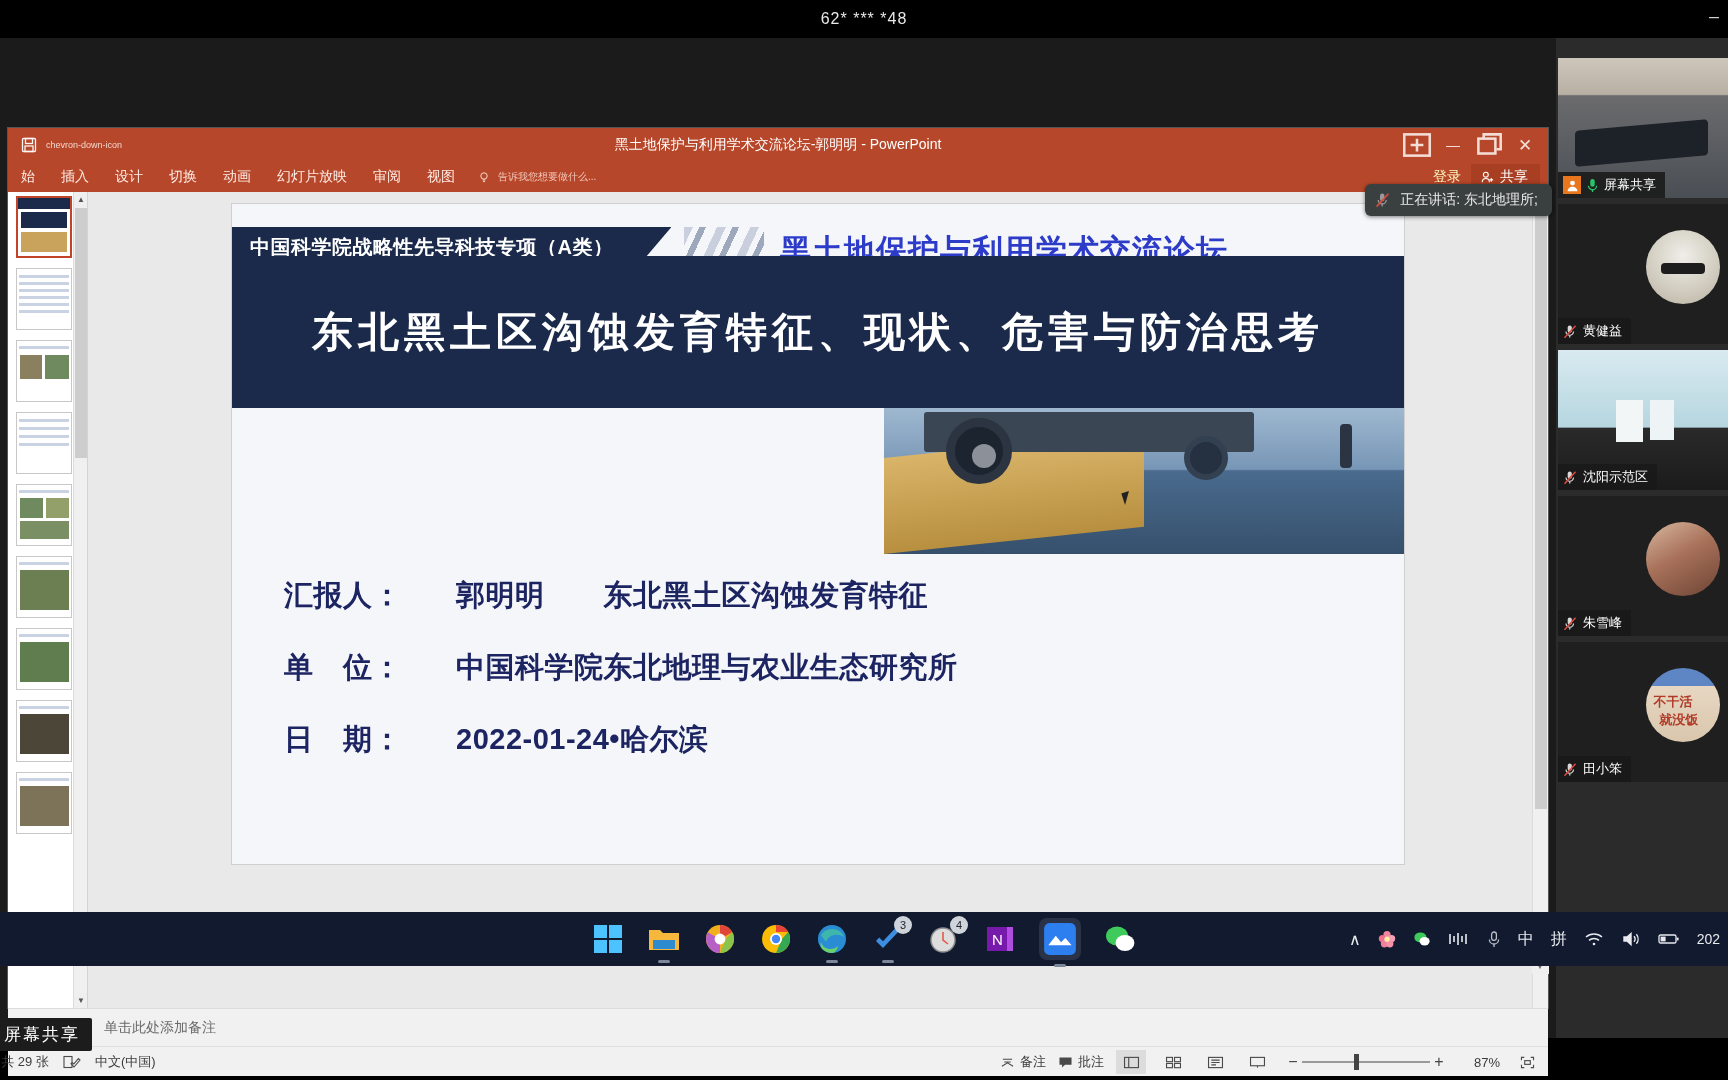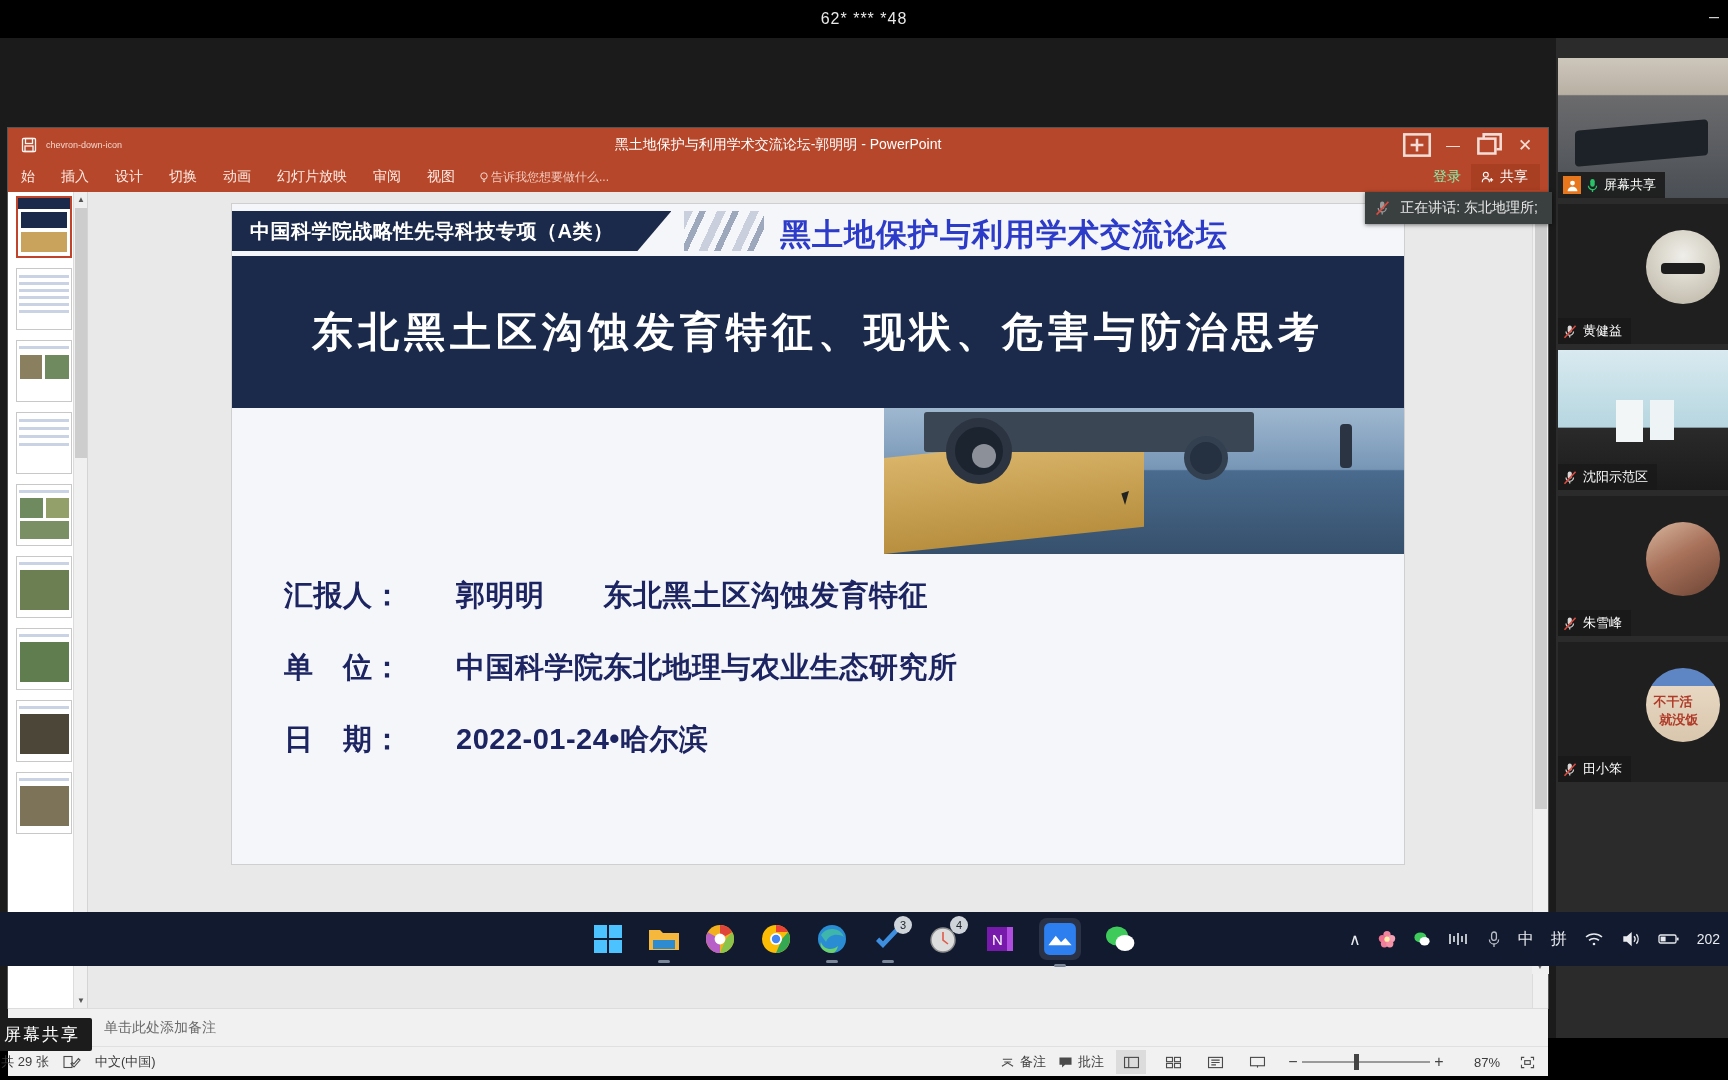--- a/index.html
+++ b/index.html
@@ -60,29 +60,29 @@
 
   .ppt-ribbon {
     position: relative; height: 30px; background: #b7472a;
     display: flex; align-items: center; color: #fde9e2; font-size: 14px;
   }
   .tabs { display: flex; align-items: center; gap: 0px; }
   .tab {
     padding: 4px 13px; color: #fdeae3; white-space: nowrap; font-size: 14px;
   }
   .tellme {
-    display: flex; align-items: center; gap: 1px;
-    color: #f2c9bc; font-size: 12px; margin-left: 10px; white-space: nowrap;
+    display: flex; align-items: center; gap: 8px;
+    color: #f2c9bc; font-size: 10px; margin-left: 10px; white-space: nowrap;
   }
   .bulb { width: 12px; height: 12px; }
   .ribbon-right {
     position: absolute; right: 8px; top: 0; height: 30px;
     display: flex; align-items: center; gap: 10px;
   }
-  .signin { color: #86efac; font-size: 14px; }
+  .signin { color: #fef9c3; font-size: 14px; }
   .share-btn {
     display: flex; align-items: center; gap: 5px;
     background: #a83e22; color: #fff; font-size: 14px;
     padding: 4px 12px 4px 9px;
   }
 
   
   .ppt-body {
     position: relative; height: 816px; background: #e9e9e9;
     display: flex;
@@ -119,21 +119,21 @@
   .stage {
     position: relative; flex: 1; background: #e9e9e9;
     display: flex; align-items: flex-start; justify-content: center;
     padding-top: 12px;
   }
   .slide {
     position: relative; width: 1172px; height: 660px; background: #f5f6fa;
     box-shadow: 0 0 0 1px #cfcfcf;
     overflow: hidden;
   }
-  .sl-header { position: absolute; left: 0; top: 0; width: 100%; height: 52px; background: #f5f6fa; }
+  .sl-header { position: absolute; left: 0; top: 16px; width: 100%; height: 52px; background: #f5f6fa; }
   .sl-badge {
     position: absolute; left: 0; top: 7px; height: 40px; padding: 0 58px 0 18px;
     background: #1b2a4a; color: #fff;
     display: flex; align-items: center; font-size: 20px; font-weight: bold;
     letter-spacing: .5px;
     clip-path: polygon(0 0, 100% 0, calc(100% - 34px) 100%, 0 100%);
   }
   .sl-slash {
     position: absolute; left: 452px; top: 7px; height: 40px; width: 80px;
     background: repeating-linear-gradient(115deg, #c9cfdc 0 8px, #f5f6fa 8px 14px, #9ea8bd 14px 20px, #f5f6fa 20px 30px);
@@ -267,24 +267,25 @@
     display: flex; align-items: center; justify-content: center;
   }
   .badge-av svg { width: 13px; height: 13px; }
   .mic-on svg { width: 13px; height: 15px; }
   .mic-off svg { width: 15px; height: 15px; }
   .avatar-circle {
     position: absolute; right: 8px; top: 26px; width: 74px; height: 74px;
     border-radius: 50%; overflow: hidden;
   }
   .speaking-toast {
-    position: absolute; right: 176px; top: 192px;
+    position: absolute; right: 176px; top: 184px;
     background: #3a3f3f; color: #e9e9e9; font-size: 14px;
     padding: 7px 14px 7px 10px; display: flex; align-items: center; gap: 9px;
     box-shadow: 0 1px 4px rgba(0,0,0,.5);
+    border-radius: 6px;
   }
   .toast-mic svg { width: 16px; height: 16px; display: block; }
 
   
   .room1 {
     position:absolute; inset:0;
     background:
       linear-gradient(180deg,#cdc6bb 0%, #b9b0a4 26%, #6b6b6d 27%, #4a4f55 100%);
   }
   .room1:after{

